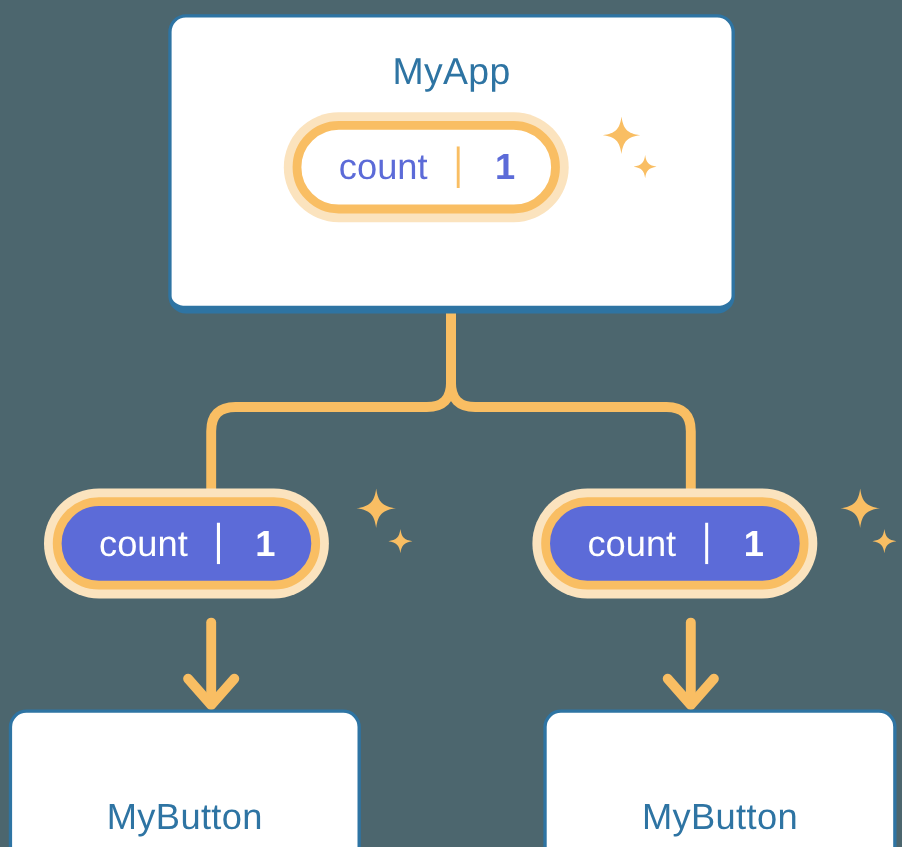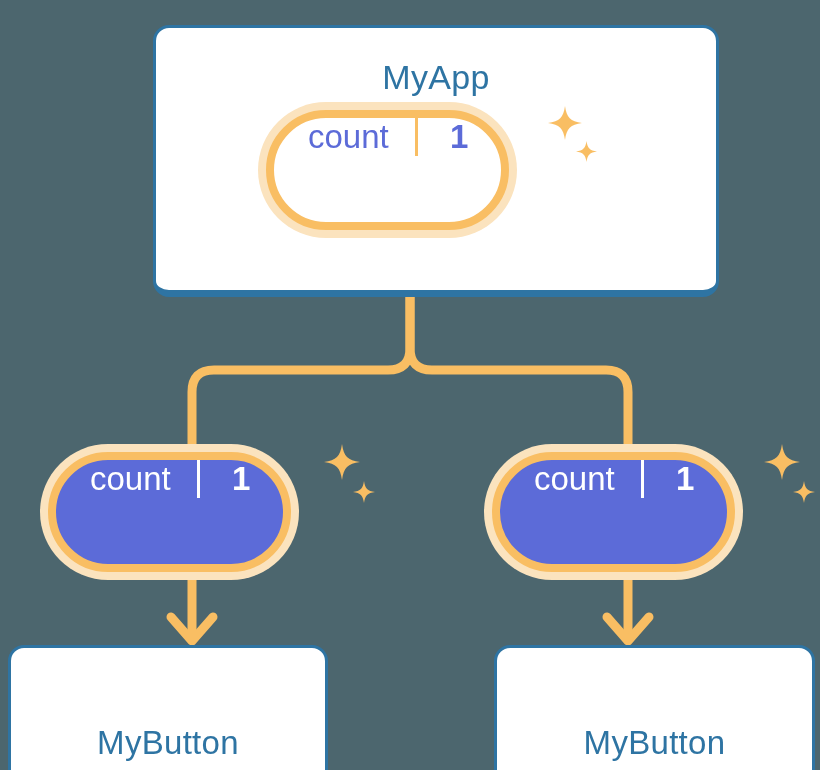--- a/index.html
+++ b/index.html
@@ -35,22 +35,22 @@
     color: #2e74a3;
     font-size: 34px;
     letter-spacing: 0.3px;
     line-height: 1;
     white-space: nowrap;
   }
 
   
   #app-card {
     left: 153px;
-    top: 25px;
-    width: 566px;
+    top: 13px;
+    width: 515px;
     height: 272px;
   }
   #app-card .card-title {
     margin-top: 32px;
   }
 
   
   .leaf-card {
     height: 150px;
     justify-content: center;
@@ -62,27 +62,27 @@
   
   .pill-wrap {
     position: absolute;
     display: flex;
     align-items: center;
   }
   .pill {
     position: relative;
     box-sizing: border-box;
     display: flex;
-    align-items: flex-start;
+    align-items: center;
     border-radius: 999px;
     border: 8px solid #f9be63;
     
     box-shadow: 0 0 0 8px #fbe3be;
     background: #ffffff;
-    height: 120px;
+    height: 84px;
   }
   .pill-key, .pill-val {
     display: flex;
     align-items: center;
     justify-content: center;
     box-sizing: border-box;
   }
   .pill-key {
     font-size: 33px;
     padding: 0 26px 0 34px;

